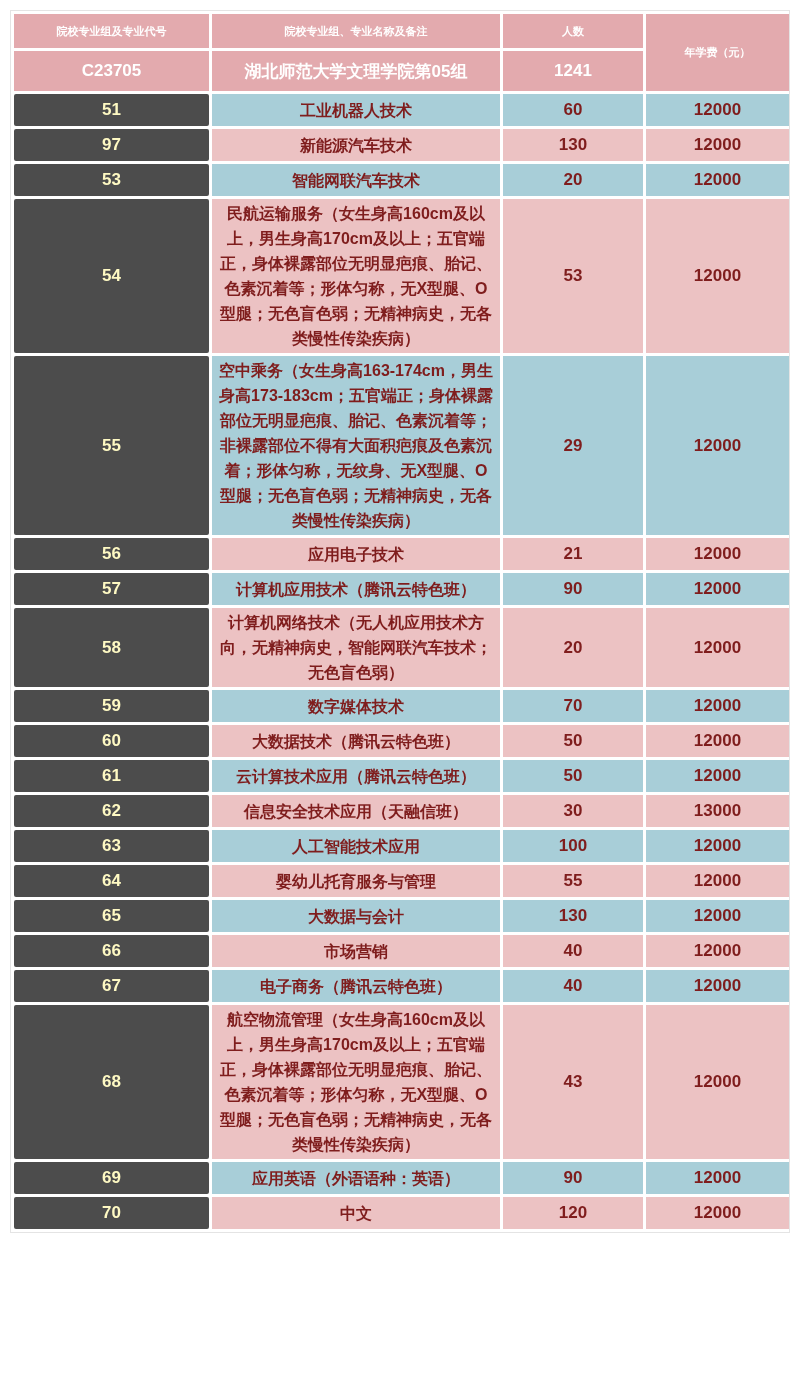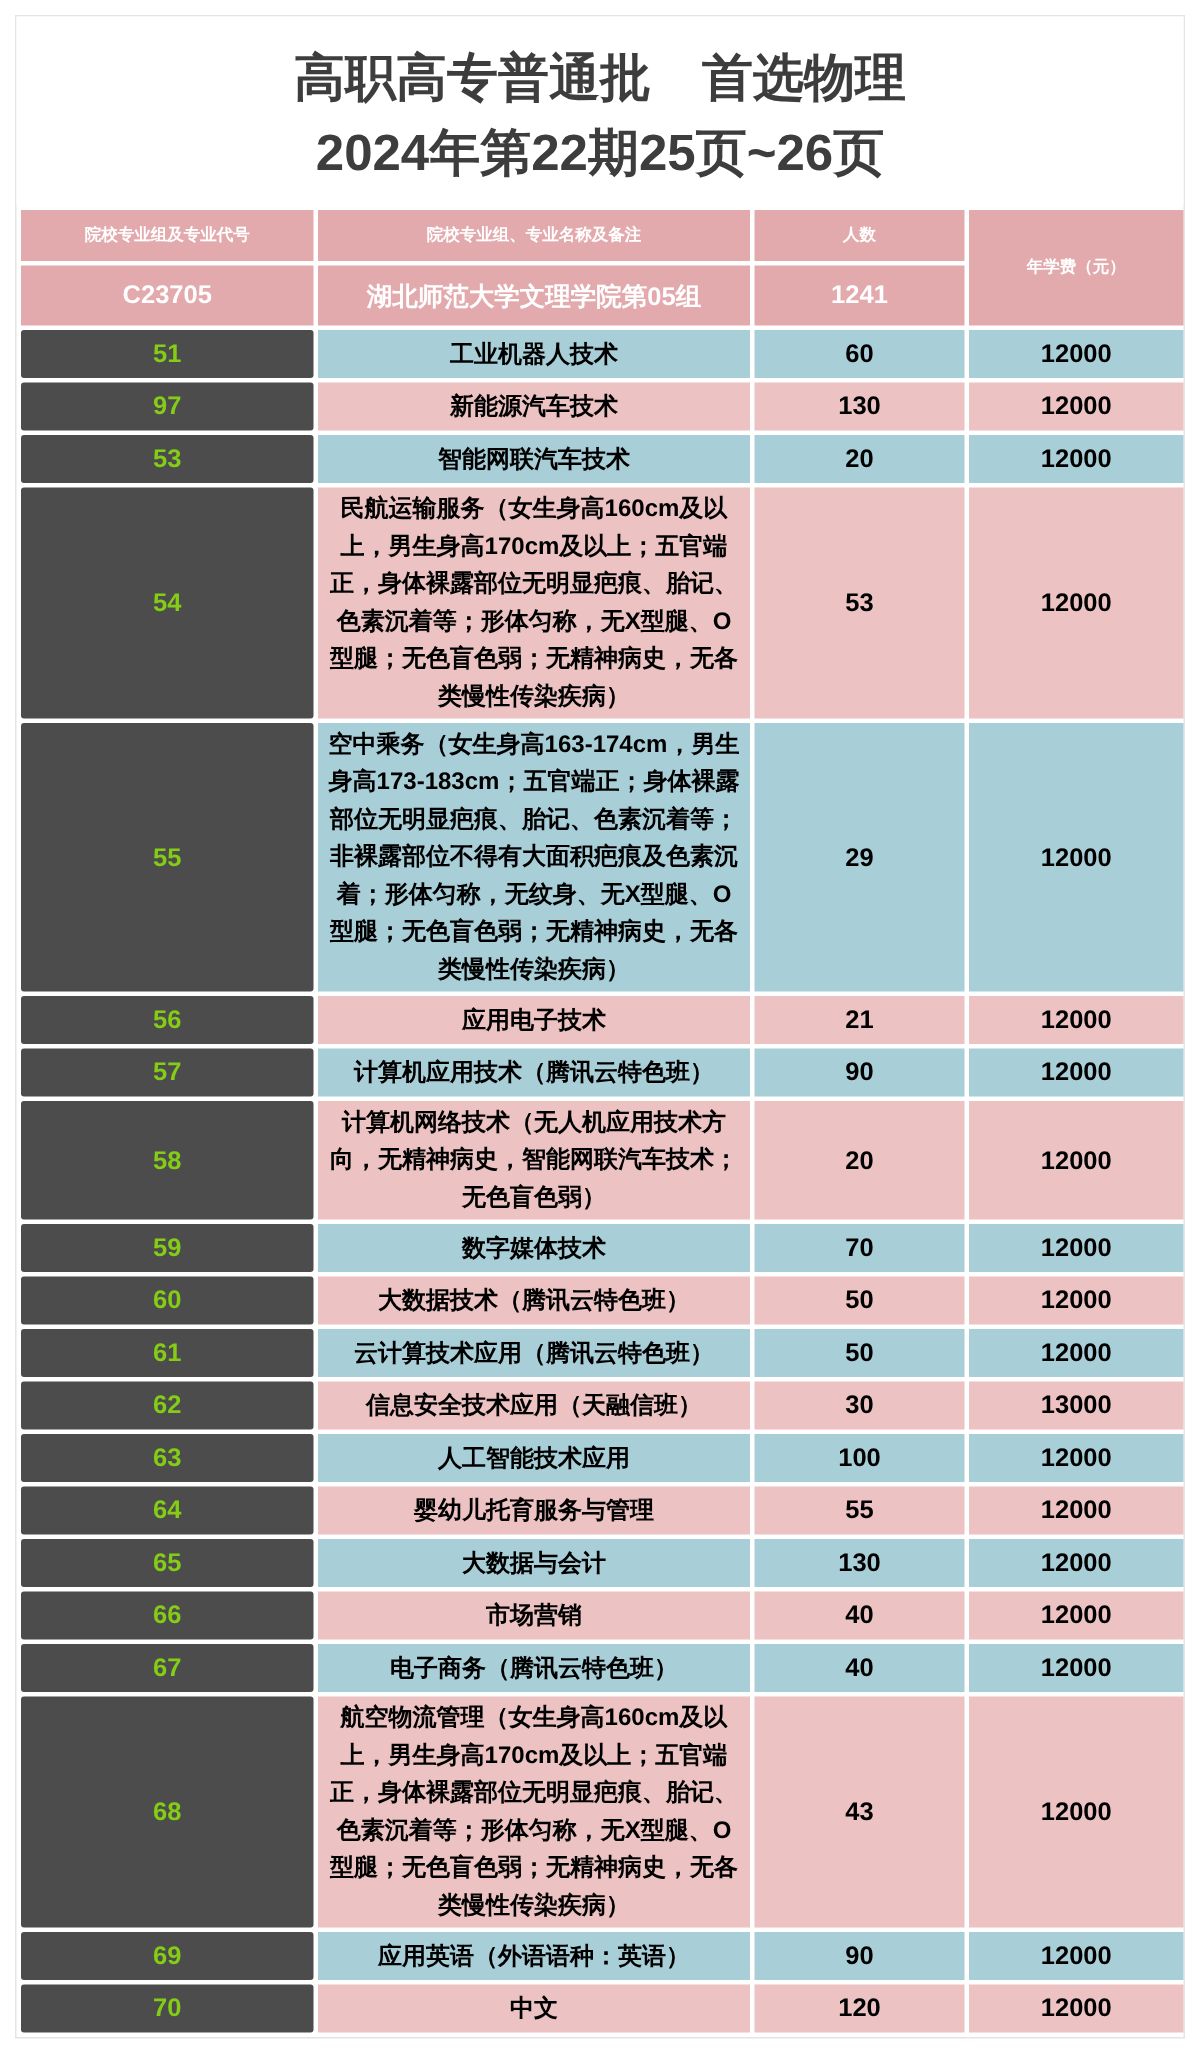--- a/index.html
+++ b/index.html
@@ -52,44 +52,40 @@
   
   td.grp{
     background:#e3aaae;
     color:#ffffff;
     font-size:17px;
     height:40px;
   }
   
   td.code-cell{
     background:#4c4c4c;
-    color:#84cc16;
+    color:#fef9c3;
     font-size:17px;
     border-radius:2px;
   }
   
   .blue{background:#a8ced8;}
   .pink{background:#ecc2c3;margin-left:34px;}
   td.major-cell, td.count-cell, td.fee-cell{
-    color:#000000;
+    color:#7f1d1d;
     font-size:16px;
   }
   td.major-cell{height:32px;line-height:25px;}
   td.count-cell, td.fee-cell{font-size:17px;}
   tr.std td{height:32px;}
 </style>
 </head>
 <body>
 
 <div class="sheet">
 
-  <div class="title-block">
-    <div>高职高专普通批　首选物理</div>
-    <div>2024年第22期25页~26页</div>
-  </div>
 
   <table class="main">
     <colgroup>
       <col class="c1">
         <col class="c2">
         <col class="c3">
         <col class="c4">
     </colgroup>
     <thead>
       <tr>

